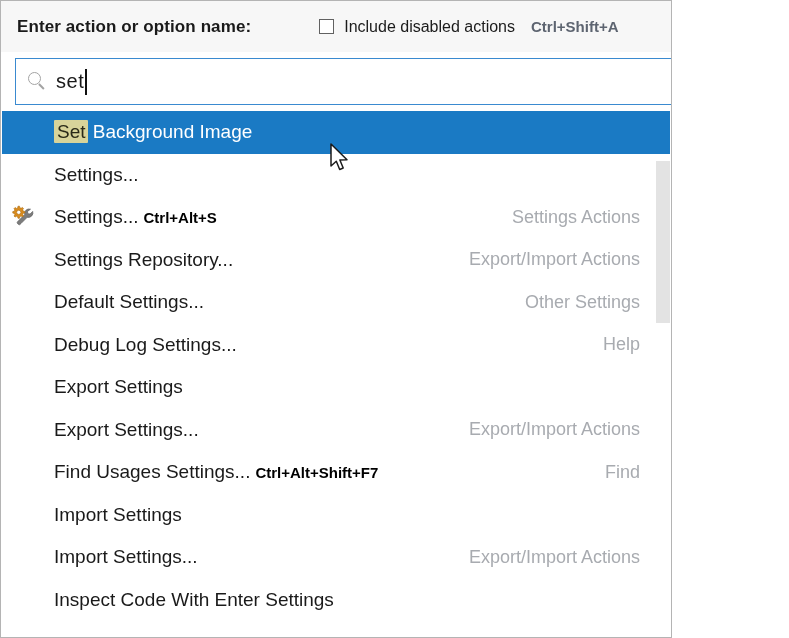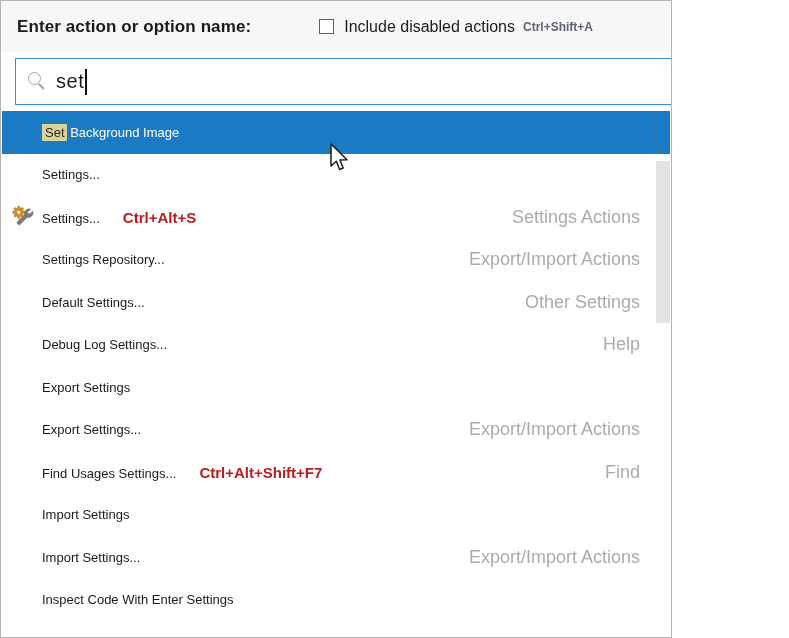--- a/index.html
+++ b/index.html
@@ -52,24 +52,24 @@
     background: #ffffff;
     display: inline-block;
     flex: 0 0 auto;
   }
   .chk-label {
     font-size: 16px;
     color: #1b1b1b;
     margin-left: 10px;
   }
   .chk-shortcut {
-    font-size: 12px;
+    font-size: 15px;
     font-weight: bold;
     color: #5d6470;
-    margin-left: 8px;
+    margin-left: 16px;
   }
   
   .search-wrap {
     position: absolute;
     left: 14px;
     top: 57px;
     width: 760px;
     height: 47px;
     box-sizing: border-box;
     border: 1px solid #3a8ad0;
@@ -163,35 +163,36 @@
     position: relative;
     margin-right: 2px;
   }
   .row-main {
     display: flex;
     align-items: baseline;
     white-space: nowrap;
     min-width: 0;
   }
   .row-label {
-    font-size: 13px;
+    font-size: 19px;
     color: #1a1a1a;
+    margin-left: 12px;
   }
   .selected .row-label { color: #ffffff; }
   .row-label .hl {
     background: #d8d49a;
     color: #2a2a18;
     padding: 1px 2px 1px 3px;
     border-radius: 1px;
   }
   .row-shortcut {
     font-size: 15px;
     font-weight: bold;
-    color: #b91c1c;
-    margin-left: 23px;
+    color: #000000;
+    margin-left: 5px;
   }
   .row-spacer { flex: 1 1 auto; }
   .row-group {
     font-size: 18px;
     color: #a8abb0;
     white-space: nowrap;
     margin-right: 12px;
   }
   
   .scrollbar-track {

